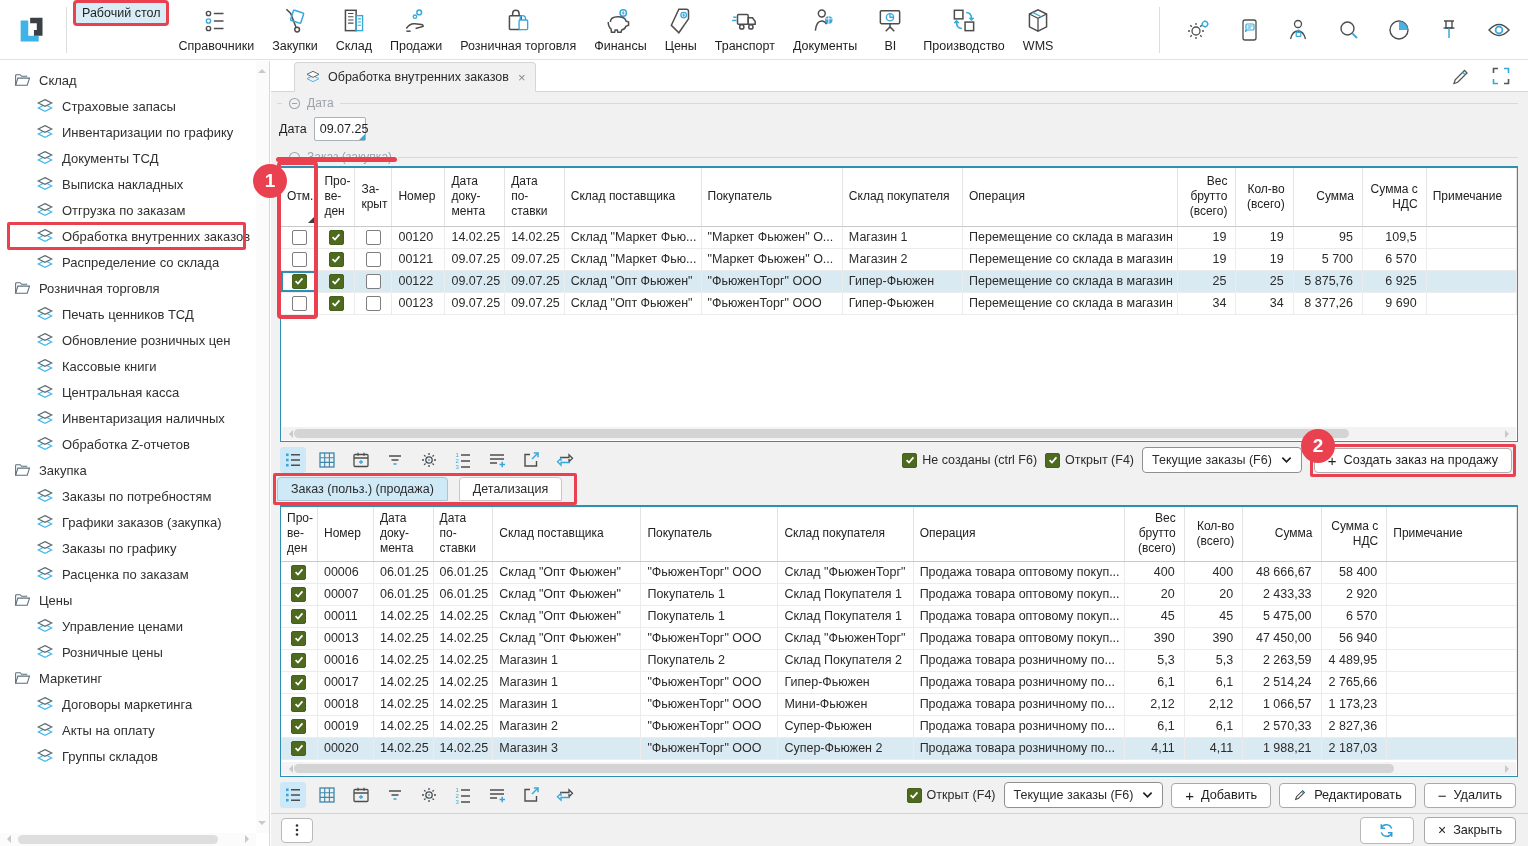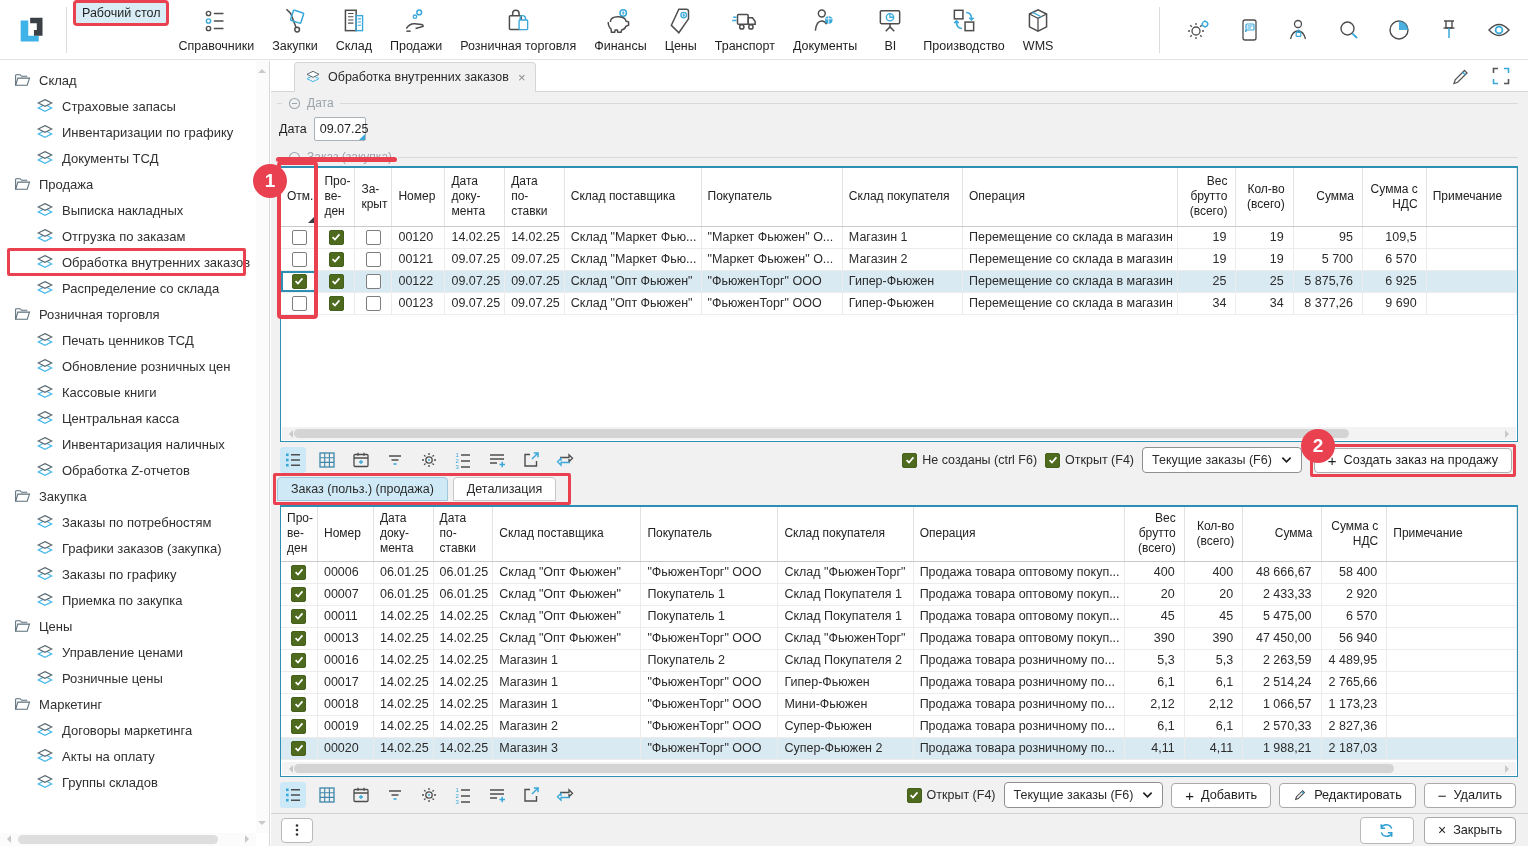--- a/index.html
+++ b/index.html
@@ -86,21 +86,21 @@
   .tbtn.act { background:#cde9f7; }
   .sp { margin-left:auto; }
   .cbl { display:flex; align-items:center; gap:5px; font-size:12.5px; cursor:pointer; white-space:nowrap; }
   .sel { height:26px; border:1px solid #8f8f8f; border-radius:4px; background:#fff; display:flex; align-items:center; gap:9px; padding:0 9px; font-size:12.5px; cursor:pointer; white-space:nowrap; }
   .sel .chev { width:11px; height:8px; }
   .btn { height:25px; border:1px solid #a9a9a9; border-radius:4px; background:#fff; display:flex; align-items:center; justify-content:center; gap:7px; padding:0 13px; font-size:12.7px; color:#1d1d1d; cursor:pointer; white-space:nowrap; }
   .btn .bicon { width:14px; height:14px; display:inline-flex; }
   .annwrap { border:3px solid #ea4150; border-radius:2px; padding:1px; display:flex; }
 
   .tabs2row { height:27px; display:flex; align-items:flex-end; padding-left:0; }
-  .tabs2ann { display:inline-flex; gap:5px; border:3px solid #ea4150; border-radius:2px; padding:1px 12px 1px 1px; margin-left:2px; background:transparent; }
+  .tabs2ann { display:inline-flex; gap:11px; border:3px solid #ea4150; border-radius:2px; padding:1px 12px 1px 1px; margin-left:2px; background:transparent; }
   .t2tab { height:24px; padding:0 13px; border:1px solid #c7c7c7; border-radius:4px 4px 0 0; background:#fff; display:flex; align-items:center; font-size:12.5px; cursor:pointer; white-space:nowrap; }
   .t2tab.act { background:#cfe9f6; border-color:#9fc8dc; }
 
   .statusbar { flex:1; border-top:1px solid #d2d2d2; display:flex; align-items:center; padding:0 12px 0 10px; background:#f1f1f1; }
   .menu-btn { width:32px; height:25px; background:#fff; border:1px solid #b9b9b9; border-radius:4px; display:flex; align-items:center; justify-content:center; cursor:pointer; }
   .menu-btn .icon { width:14px; height:14px; }
   .refresh-btn { width:54px; height:27px; background:#fff; border:1px solid #b9b9b9; border-radius:4px; display:flex; align-items:center; justify-content:center; cursor:pointer; margin-left:auto; }
   .refresh-btn .icon { width:17px; height:17px; }
   .close-btn { margin-left:10px; height:27px; }
 
@@ -360,135 +360,126 @@
       </div>
       <div class="trow leaf">
         <span class="icon" style="width:18px;height:18px">
           <svg viewBox="0 0 24 24">
             <path d="M12 10 L21 14.5 12 19 3 14.5 Z" fill="none" stroke="#49b8e8" stroke-width="1.5"></path>
             <path d="M12 3.5 L21 8 12 12.5 3 8 Z" fill="#fff" stroke="#5a6a72" stroke-width="1.5"></path>
           </svg>
         </span>
         <span>Документы ТСД</span>
       </div>
+      <div class="trow leaf">
+        <span class="icon" style="width:18px;height:18px">
+          <svg viewBox="0 0 24 24">
+            <path d="M12 10 L21 14.5 12 19 3 14.5 Z" fill="none" stroke="#49b8e8" stroke-width="1.5"></path>
+            <path d="M12 3.5 L21 8 12 12.5 3 8 Z" fill="#fff" stroke="#5a6a72" stroke-width="1.5"></path>
+          </svg>
+        </span>
+        <span>Выписка накладных</span>
+      </div>
+      <div class="trow leaf">
+        <span class="icon" style="width:18px;height:18px">
+          <svg viewBox="0 0 24 24">
+            <path d="M12 10 L21 14.5 12 19 3 14.5 Z" fill="none" stroke="#49b8e8" stroke-width="1.5"></path>
+            <path d="M12 3.5 L21 8 12 12.5 3 8 Z" fill="#fff" stroke="#5a6a72" stroke-width="1.5"></path>
+          </svg>
+        </span>
+        <span>Отгрузка по заказам</span>
+      </div>
+      <div class="trow leaf ann">
+        <span class="icon" style="width:18px;height:18px">
+          <svg viewBox="0 0 24 24">
+            <path d="M12 10 L21 14.5 12 19 3 14.5 Z" fill="none" stroke="#49b8e8" stroke-width="1.5"></path>
+            <path d="M12 3.5 L21 8 12 12.5 3 8 Z" fill="#fff" stroke="#5a6a72" stroke-width="1.5"></path>
+          </svg>
+        </span>
+        <span>Обработка внутренних заказов</span>
+      </div>
+      <div class="trow leaf">
+        <span class="icon" style="width:18px;height:18px">
+          <svg viewBox="0 0 24 24">
+            <path d="M12 10 L21 14.5 12 19 3 14.5 Z" fill="none" stroke="#49b8e8" stroke-width="1.5"></path>
+            <path d="M12 3.5 L21 8 12 12.5 3 8 Z" fill="#fff" stroke="#5a6a72" stroke-width="1.5"></path>
+          </svg>
+        </span>
+        <span>Распределение со склада</span>
+      </div>
       <div class="trow folder">
         <span class="icon" style="width:18px;height:18px">
           <svg viewBox="0 0 24 24" fill="none">
             <path d="M3.5 19 V6 a1 1 0 0 1 1-1 h5 l2 2 h7.5" stroke="#5b6e7a" stroke-width="1.4"></path>
             <path d="M3.5 19 L6.5 9.5 H22 L19 19 Z" stroke="#5b6e7a" stroke-width="1.4"></path>
           </svg>
         </span>
-        <span>Продажа</span>
-      </div>
-      <div class="trow leaf">
-        <span class="icon" style="width:18px;height:18px">
-          <svg viewBox="0 0 24 24">
-            <path d="M12 10 L21 14.5 12 19 3 14.5 Z" fill="none" stroke="#49b8e8" stroke-width="1.5"></path>
-            <path d="M12 3.5 L21 8 12 12.5 3 8 Z" fill="#fff" stroke="#5a6a72" stroke-width="1.5"></path>
-          </svg>
-        </span>
-        <span>Выписка накладных</span>
-      </div>
-      <div class="trow leaf">
-        <span class="icon" style="width:18px;height:18px">
-          <svg viewBox="0 0 24 24">
-            <path d="M12 10 L21 14.5 12 19 3 14.5 Z" fill="none" stroke="#49b8e8" stroke-width="1.5"></path>
-            <path d="M12 3.5 L21 8 12 12.5 3 8 Z" fill="#fff" stroke="#5a6a72" stroke-width="1.5"></path>
-          </svg>
-        </span>
-        <span>Отгрузка по заказам</span>
-      </div>
-      <div class="trow leaf ann">
-        <span class="icon" style="width:18px;height:18px">
-          <svg viewBox="0 0 24 24">
-            <path d="M12 10 L21 14.5 12 19 3 14.5 Z" fill="none" stroke="#49b8e8" stroke-width="1.5"></path>
-            <path d="M12 3.5 L21 8 12 12.5 3 8 Z" fill="#fff" stroke="#5a6a72" stroke-width="1.5"></path>
-          </svg>
-        </span>
-        <span>Обработка внутренних заказов</span>
-      </div>
-      <div class="trow leaf">
-        <span class="icon" style="width:18px;height:18px">
-          <svg viewBox="0 0 24 24">
-            <path d="M12 10 L21 14.5 12 19 3 14.5 Z" fill="none" stroke="#49b8e8" stroke-width="1.5"></path>
-            <path d="M12 3.5 L21 8 12 12.5 3 8 Z" fill="#fff" stroke="#5a6a72" stroke-width="1.5"></path>
-          </svg>
-        </span>
-        <span>Распределение со склада</span>
+        <span>Розничная торговля</span>
+      </div>
+      <div class="trow leaf">
+        <span class="icon" style="width:18px;height:18px">
+          <svg viewBox="0 0 24 24">
+            <path d="M12 10 L21 14.5 12 19 3 14.5 Z" fill="none" stroke="#49b8e8" stroke-width="1.5"></path>
+            <path d="M12 3.5 L21 8 12 12.5 3 8 Z" fill="#fff" stroke="#5a6a72" stroke-width="1.5"></path>
+          </svg>
+        </span>
+        <span>Печать ценников ТСД</span>
+      </div>
+      <div class="trow leaf">
+        <span class="icon" style="width:18px;height:18px">
+          <svg viewBox="0 0 24 24">
+            <path d="M12 10 L21 14.5 12 19 3 14.5 Z" fill="none" stroke="#49b8e8" stroke-width="1.5"></path>
+            <path d="M12 3.5 L21 8 12 12.5 3 8 Z" fill="#fff" stroke="#5a6a72" stroke-width="1.5"></path>
+          </svg>
+        </span>
+        <span>Обновление розничных цен</span>
+      </div>
+      <div class="trow leaf">
+        <span class="icon" style="width:18px;height:18px">
+          <svg viewBox="0 0 24 24">
+            <path d="M12 10 L21 14.5 12 19 3 14.5 Z" fill="none" stroke="#49b8e8" stroke-width="1.5"></path>
+            <path d="M12 3.5 L21 8 12 12.5 3 8 Z" fill="#fff" stroke="#5a6a72" stroke-width="1.5"></path>
+          </svg>
+        </span>
+        <span>Кассовые книги</span>
+      </div>
+      <div class="trow leaf">
+        <span class="icon" style="width:18px;height:18px">
+          <svg viewBox="0 0 24 24">
+            <path d="M12 10 L21 14.5 12 19 3 14.5 Z" fill="none" stroke="#49b8e8" stroke-width="1.5"></path>
+            <path d="M12 3.5 L21 8 12 12.5 3 8 Z" fill="#fff" stroke="#5a6a72" stroke-width="1.5"></path>
+          </svg>
+        </span>
+        <span>Центральная касса</span>
+      </div>
+      <div class="trow leaf">
+        <span class="icon" style="width:18px;height:18px">
+          <svg viewBox="0 0 24 24">
+            <path d="M12 10 L21 14.5 12 19 3 14.5 Z" fill="none" stroke="#49b8e8" stroke-width="1.5"></path>
+            <path d="M12 3.5 L21 8 12 12.5 3 8 Z" fill="#fff" stroke="#5a6a72" stroke-width="1.5"></path>
+          </svg>
+        </span>
+        <span>Инвентаризация наличных</span>
+      </div>
+      <div class="trow leaf">
+        <span class="icon" style="width:18px;height:18px">
+          <svg viewBox="0 0 24 24">
+            <path d="M12 10 L21 14.5 12 19 3 14.5 Z" fill="none" stroke="#49b8e8" stroke-width="1.5"></path>
+            <path d="M12 3.5 L21 8 12 12.5 3 8 Z" fill="#fff" stroke="#5a6a72" stroke-width="1.5"></path>
+          </svg>
+        </span>
+        <span>Обработка Z-отчетов</span>
       </div>
       <div class="trow folder">
         <span class="icon" style="width:18px;height:18px">
           <svg viewBox="0 0 24 24" fill="none">
             <path d="M3.5 19 V6 a1 1 0 0 1 1-1 h5 l2 2 h7.5" stroke="#5b6e7a" stroke-width="1.4"></path>
             <path d="M3.5 19 L6.5 9.5 H22 L19 19 Z" stroke="#5b6e7a" stroke-width="1.4"></path>
           </svg>
         </span>
-        <span>Розничная торговля</span>
-      </div>
-      <div class="trow leaf">
-        <span class="icon" style="width:18px;height:18px">
-          <svg viewBox="0 0 24 24">
-            <path d="M12 10 L21 14.5 12 19 3 14.5 Z" fill="none" stroke="#49b8e8" stroke-width="1.5"></path>
-            <path d="M12 3.5 L21 8 12 12.5 3 8 Z" fill="#fff" stroke="#5a6a72" stroke-width="1.5"></path>
-          </svg>
-        </span>
-        <span>Печать ценников ТСД</span>
-      </div>
-      <div class="trow leaf">
-        <span class="icon" style="width:18px;height:18px">
-          <svg viewBox="0 0 24 24">
-            <path d="M12 10 L21 14.5 12 19 3 14.5 Z" fill="none" stroke="#49b8e8" stroke-width="1.5"></path>
-            <path d="M12 3.5 L21 8 12 12.5 3 8 Z" fill="#fff" stroke="#5a6a72" stroke-width="1.5"></path>
-          </svg>
-        </span>
-        <span>Обновление розничных цен</span>
-      </div>
-      <div class="trow leaf">
-        <span class="icon" style="width:18px;height:18px">
-          <svg viewBox="0 0 24 24">
-            <path d="M12 10 L21 14.5 12 19 3 14.5 Z" fill="none" stroke="#49b8e8" stroke-width="1.5"></path>
-            <path d="M12 3.5 L21 8 12 12.5 3 8 Z" fill="#fff" stroke="#5a6a72" stroke-width="1.5"></path>
-          </svg>
-        </span>
-        <span>Кассовые книги</span>
-      </div>
-      <div class="trow leaf">
-        <span class="icon" style="width:18px;height:18px">
-          <svg viewBox="0 0 24 24">
-            <path d="M12 10 L21 14.5 12 19 3 14.5 Z" fill="none" stroke="#49b8e8" stroke-width="1.5"></path>
-            <path d="M12 3.5 L21 8 12 12.5 3 8 Z" fill="#fff" stroke="#5a6a72" stroke-width="1.5"></path>
-          </svg>
-        </span>
-        <span>Центральная касса</span>
-      </div>
-      <div class="trow leaf">
-        <span class="icon" style="width:18px;height:18px">
-          <svg viewBox="0 0 24 24">
-            <path d="M12 10 L21 14.5 12 19 3 14.5 Z" fill="none" stroke="#49b8e8" stroke-width="1.5"></path>
-            <path d="M12 3.5 L21 8 12 12.5 3 8 Z" fill="#fff" stroke="#5a6a72" stroke-width="1.5"></path>
-          </svg>
-        </span>
-        <span>Инвентаризация наличных</span>
-      </div>
-      <div class="trow leaf">
-        <span class="icon" style="width:18px;height:18px">
-          <svg viewBox="0 0 24 24">
-            <path d="M12 10 L21 14.5 12 19 3 14.5 Z" fill="none" stroke="#49b8e8" stroke-width="1.5"></path>
-            <path d="M12 3.5 L21 8 12 12.5 3 8 Z" fill="#fff" stroke="#5a6a72" stroke-width="1.5"></path>
-          </svg>
-        </span>
-        <span>Обработка Z-отчетов</span>
-      </div>
-      <div class="trow folder">
-        <span class="icon" style="width:18px;height:18px">
-          <svg viewBox="0 0 24 24" fill="none">
-            <path d="M3.5 19 V6 a1 1 0 0 1 1-1 h5 l2 2 h7.5" stroke="#5b6e7a" stroke-width="1.4"></path>
-            <path d="M3.5 19 L6.5 9.5 H22 L19 19 Z" stroke="#5b6e7a" stroke-width="1.4"></path>
-          </svg>
-        </span>
         <span>Закупка</span>
       </div>
       <div class="trow leaf">
         <span class="icon" style="width:18px;height:18px">
           <svg viewBox="0 0 24 24">
             <path d="M12 10 L21 14.5 12 19 3 14.5 Z" fill="none" stroke="#49b8e8" stroke-width="1.5"></path>
             <path d="M12 3.5 L21 8 12 12.5 3 8 Z" fill="#fff" stroke="#5a6a72" stroke-width="1.5"></path>
           </svg>
         </span>
         <span>Заказы по потребностям</span>
@@ -511,21 +502,21 @@
         </span>
         <span>Заказы по графику</span>
       </div>
       <div class="trow leaf">
         <span class="icon" style="width:18px;height:18px">
           <svg viewBox="0 0 24 24">
             <path d="M12 10 L21 14.5 12 19 3 14.5 Z" fill="none" stroke="#49b8e8" stroke-width="1.5"></path>
             <path d="M12 3.5 L21 8 12 12.5 3 8 Z" fill="#fff" stroke="#5a6a72" stroke-width="1.5"></path>
           </svg>
         </span>
-        <span>Приемка по закупка</span>
+        <span>Расценка по заказам</span>
       </div>
       <div class="trow folder">
         <span class="icon" style="width:18px;height:18px">
           <svg viewBox="0 0 24 24" fill="none">
             <path d="M3.5 19 V6 a1 1 0 0 1 1-1 h5 l2 2 h7.5" stroke="#5b6e7a" stroke-width="1.4"></path>
             <path d="M3.5 19 L6.5 9.5 H22 L19 19 Z" stroke="#5b6e7a" stroke-width="1.4"></path>
           </svg>
         </span>
         <span>Цены</span>
       </div>

